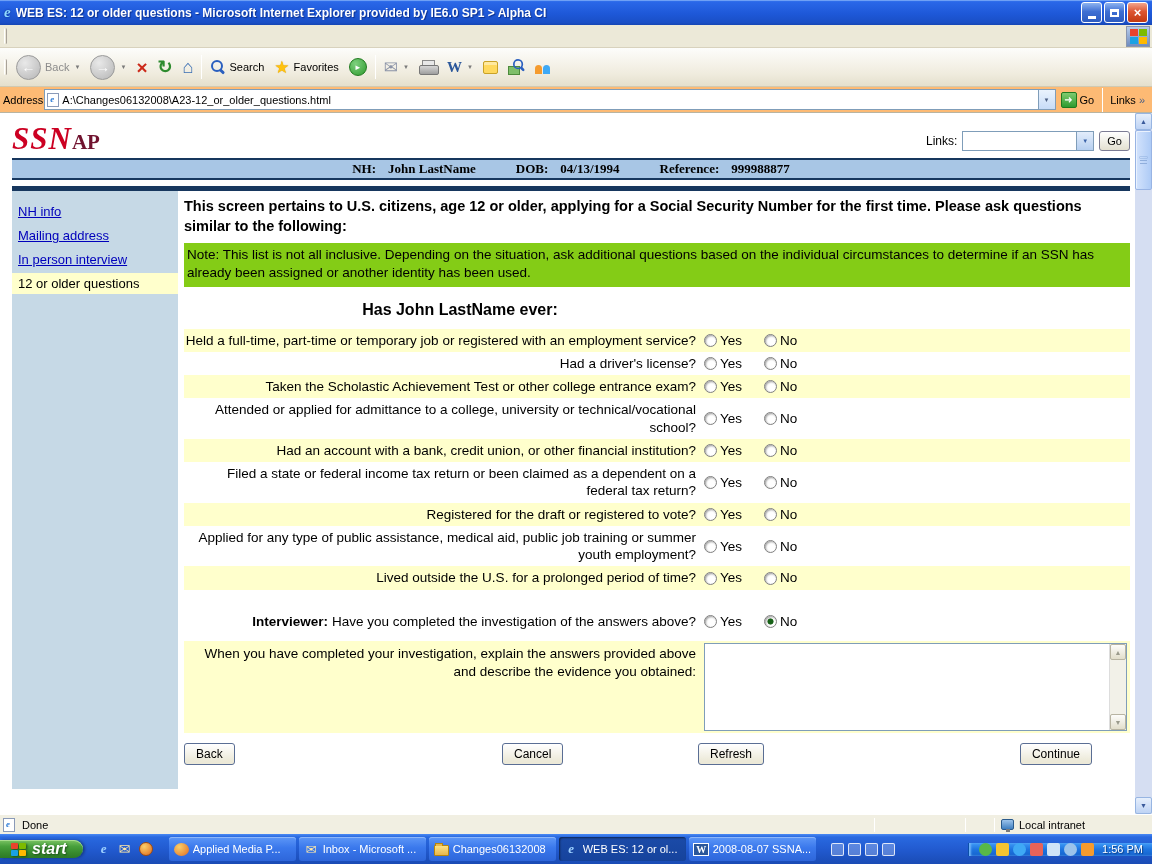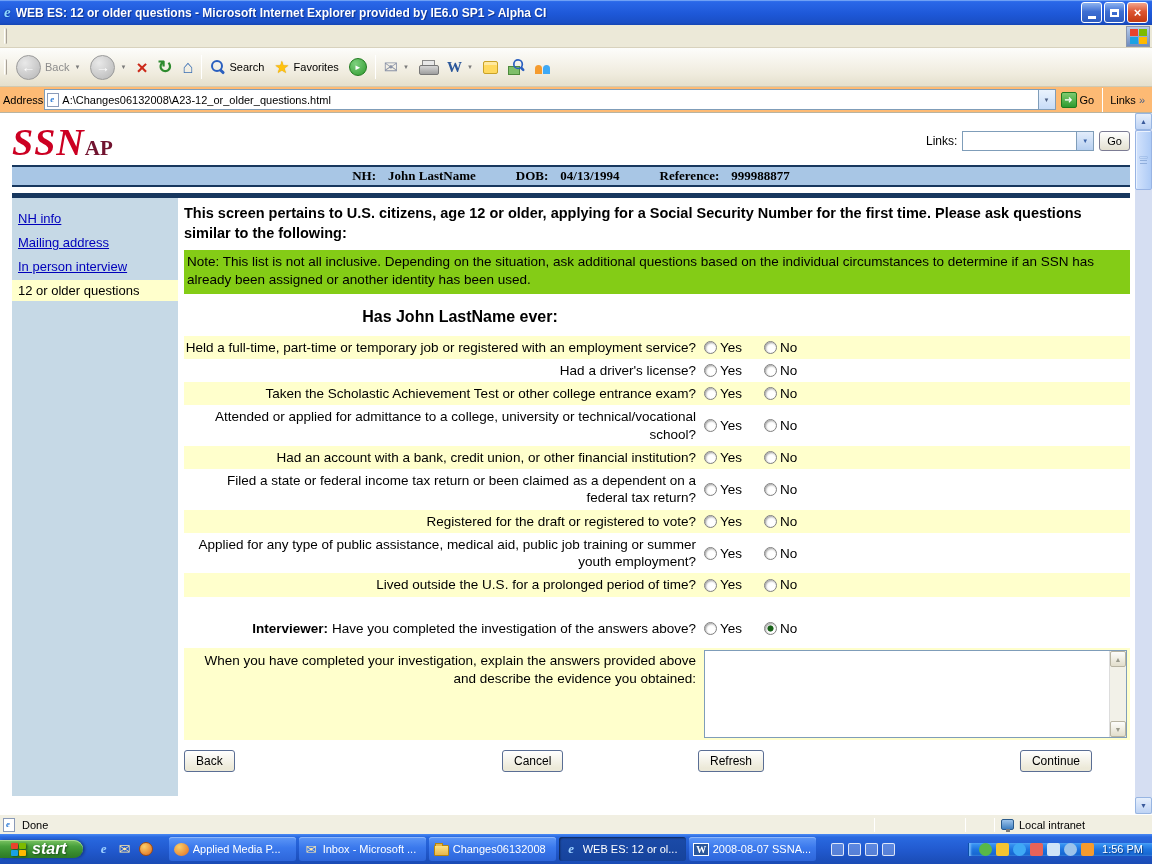--- a/index.html
+++ b/index.html
@@ -82,21 +82,21 @@
     color:#fff; font-size:10px; display:flex; align-items:center; justify-content:center; }
   .links-zone { display:flex; align-items:center; gap:3px; padding:0 4px; }
   .links-chev { color:#4D6185; font-size:11px; }
 
   
   .viewport { flex:1; display:flex; background:#fff; overflow:hidden; }
   .webpage { flex:1; background:#fff; padding:6px 5px 0 12px; overflow:hidden; font-size:13.5px; color:#000; }
 
   .page-top { display:flex; align-items:flex-start; }
   .logo { line-height:1; margin-top:4px; }
-  .logo .ssn { font-family:"Liberation Serif",serif; font-style:italic; font-weight:bold; font-size:38px; color:#CC0022; letter-spacing:1px;margin-top:44px; }
+  .logo .ssn { font-family:"Liberation Serif",serif; font-style:italic; font-weight:bold; font-size:31px; color:#CC0022; letter-spacing:1px;margin-top:44px; }
   .logo .ap  { font-family:"Liberation Serif",serif; font-weight:bold; font-size:21px; color:#71132F; }
   .page-links { margin-left:auto; display:flex; align-items:center; gap:5px; margin-top:12px; font-size:12px; }
   .combo { width:132px; height:20px; background:#fff; border:1px solid #7F9DB9; display:flex; justify-content:flex-end; }
   .combo-arrow { width:17px; height:100%; background:linear-gradient(#E3EDFB,#B6CFF0); border-left:1px solid #7F9DB9;
     display:flex; align-items:center; justify-content:center; font-size:6px; color:#3A62A8; }
   .page-go { height:20px; padding:1px 7px; font-size:11px; background:linear-gradient(#FFFFFF,#E3E0D0);
     border:1px solid #7C7C94; border-radius:3px; }
 
   .nh-bar { margin-top:4px; background:#A8C6E5; border-top:2px solid #17375E; border-bottom:2px solid #17375E;
     text-align:center; font-family:"Liberation Serif",serif; font-weight:bold; font-size:13px; padding:1px 0; }

